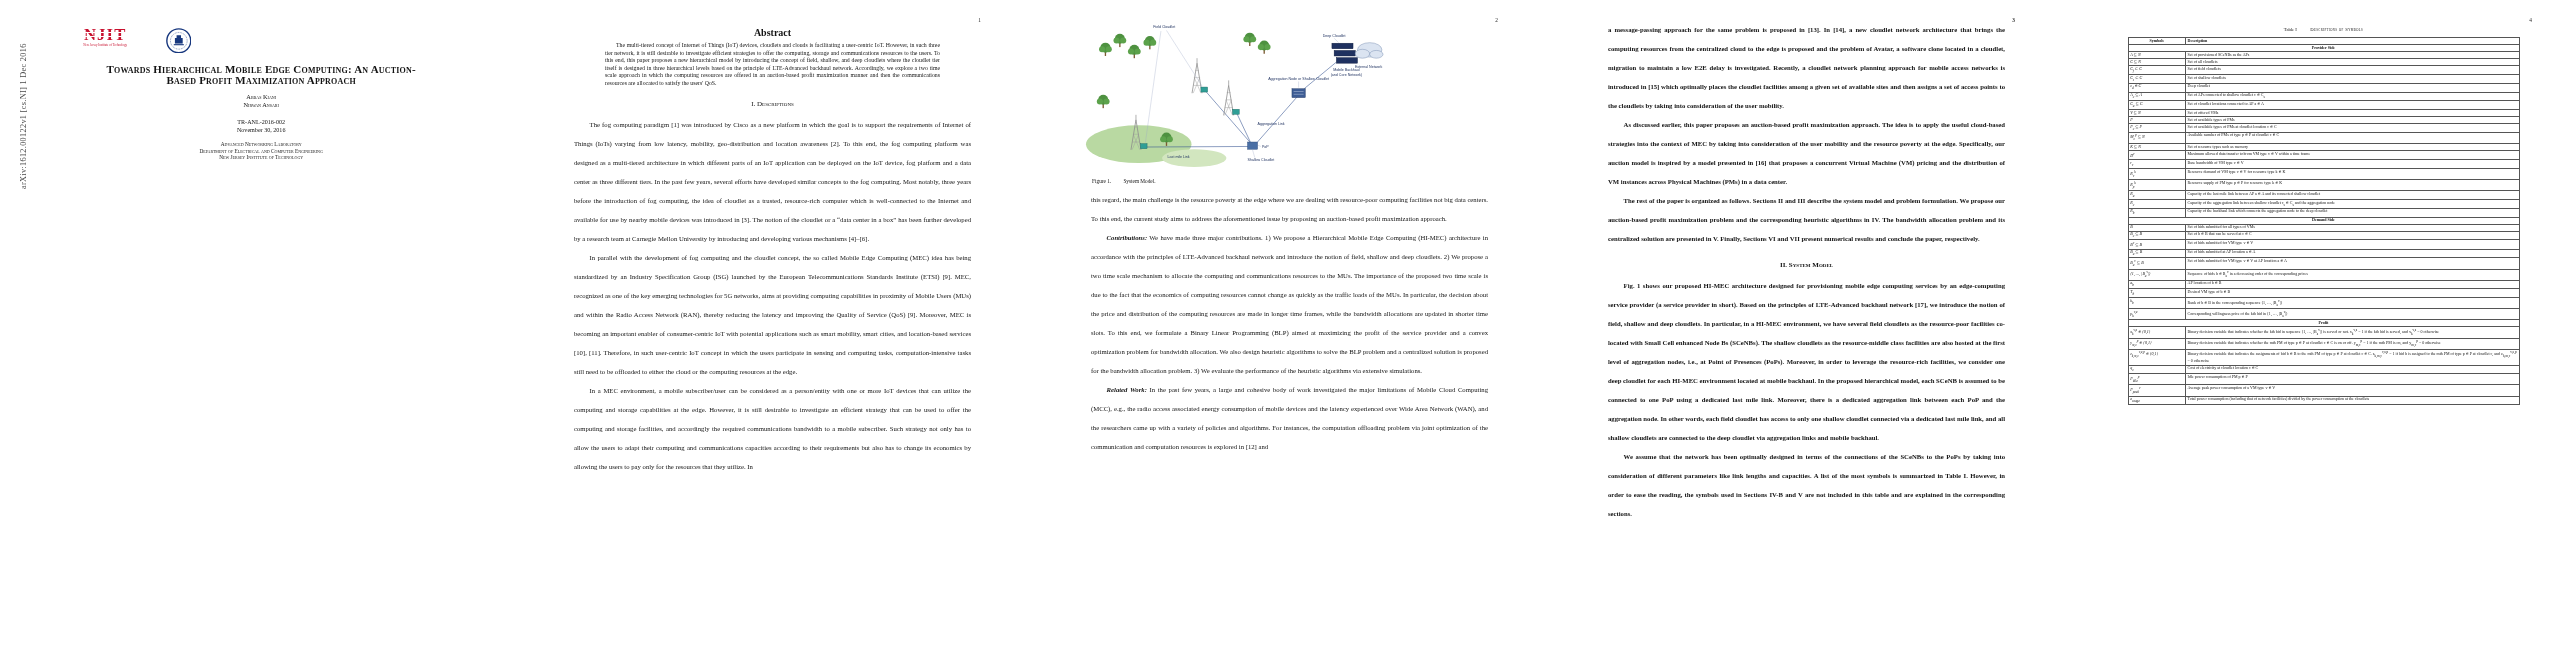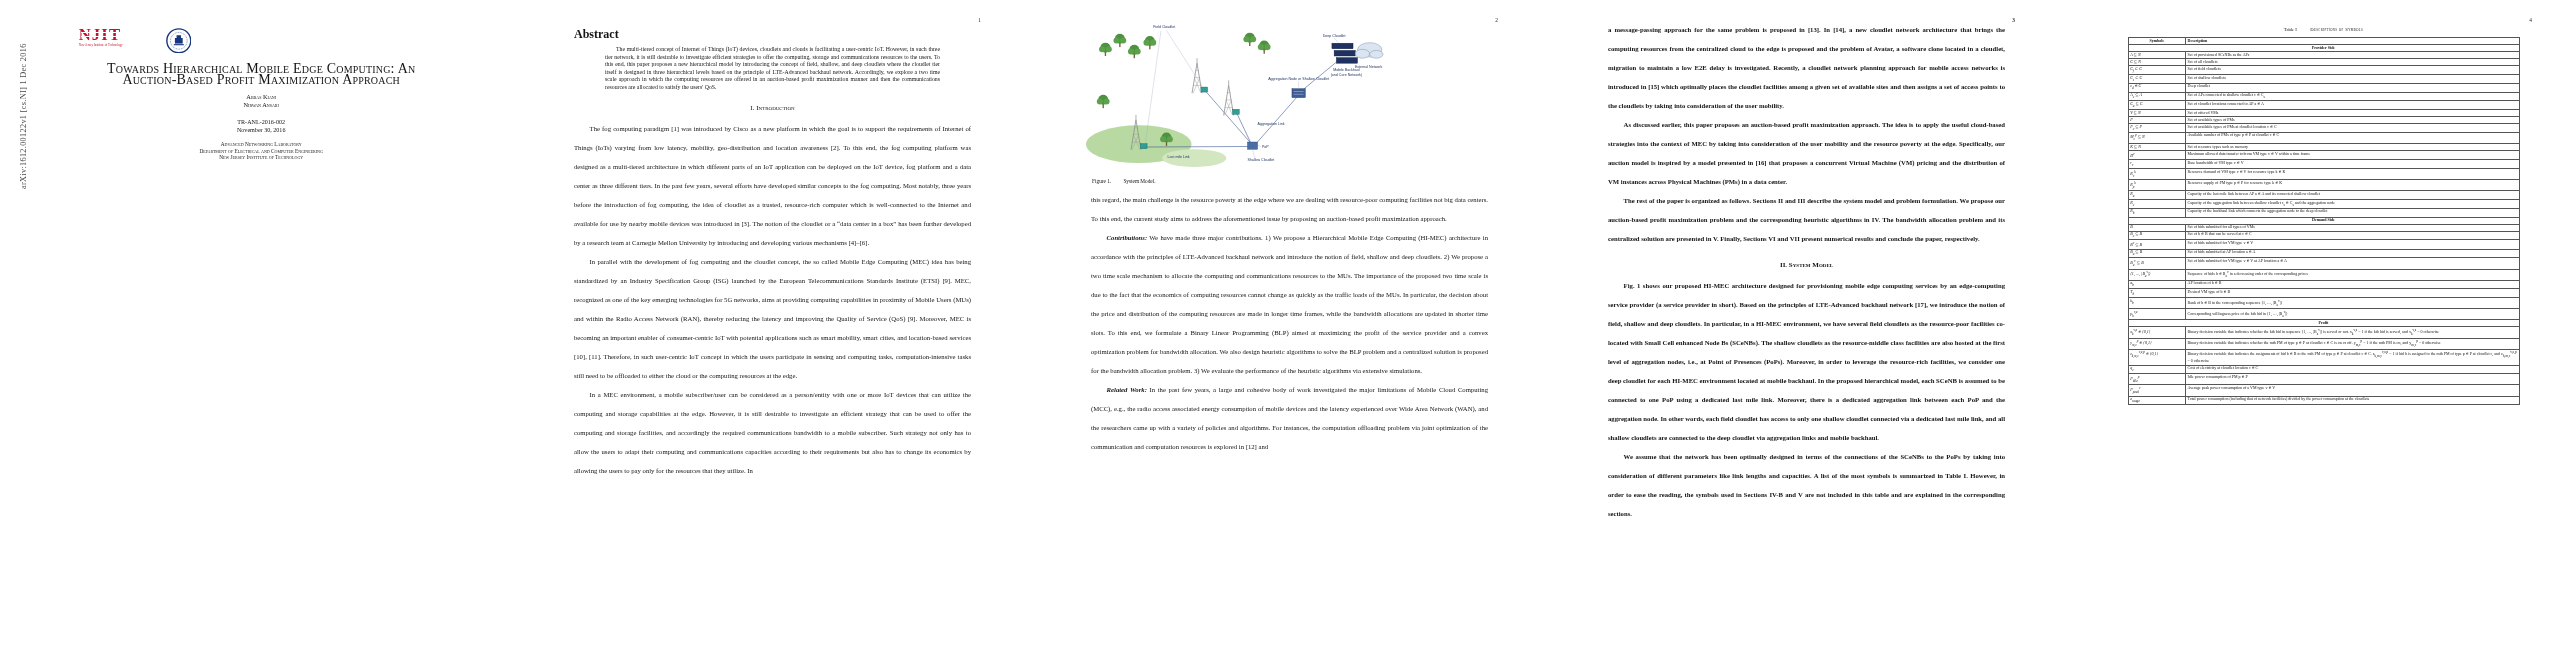--- a/index.html
+++ b/index.html
@@ -10,37 +10,37 @@
   #cover{left:16.7px;}
   #p1{left:528px;}
   #p2{left:1045px;}
   #p3{left:1562px;font-weight:bold;}
   #p4{left:2079px;}
   .pnum{position:absolute;top:4.4px;right:36px;font-size:5.3px;color:#222;}
 
   
   .arxiv{position:absolute;left:2.2px;top:177px;transform:rotate(-90deg);transform-origin:0 0;
          white-space:nowrap;font-size:8.3px;letter-spacing:0.3px;color:#4a4a4a;}
-  .njit-wordmark{position:absolute;left:62px;top:14.5px;width:53px;text-align:left;}
+  .njit-wordmark{position:absolute;left:62px;top:14.5px;width:53px;text-align:center;}
   .nw-text{position:relative;font-size:16.7px;line-height:16.7px;font-weight:700;color:#c8102e;letter-spacing:1.1px;}
   .nw-stripe{position:absolute;left:2.2px;right:2.2px;height:1.1px;background:#ffffff;}
   .nw-s1{top:5px;}.nw-s2{top:9.4px;}
   .nw-sub{font-size:3.1px;line-height:3.3px;color:#c8102e;margin-top:1.1px;}
   .njit-seal{position:absolute;left:149px;top:15.6px;}
   .cover-title{position:absolute;top:52px;left:89px;width:311px;text-align:center;
-               font-variant:small-caps;font-weight:400;font-size:14px;line-height:10.6px;letter-spacing:0.2px;}
+               font-variant:small-caps;font-weight:700;font-size:11px;line-height:10.6px;letter-spacing:0.2px;}
   .cover-authors{position:absolute;top:81px;left:89px;width:311px;text-align:center;
                  font-variant:small-caps;font-size:6.4px;line-height:8.3px;}
   .cover-report{position:absolute;top:107px;left:89px;width:311px;text-align:center;
                 font-size:6.1px;line-height:7.8px;}
   .cover-affil{position:absolute;top:129px;left:89px;width:311px;text-align:center;
                font-variant:small-caps;font-size:5.3px;line-height:6.4px;color:#1a1a1a;}
 
   
-  .abstract-h{text-align:left;font-weight:bold;font-size:12px;margin-top:6.7px;}
+  .abstract-h{text-align:center;font-weight:bold;font-size:10px;margin-top:6.7px;}
   .abstract{margin:4.4px 31px 0;font-size:5.8px;line-height:7.5px;text-align:justify;text-indent:11px;}
   .h-center{text-align:center;font-variant:small-caps;font-size:7px;margin:13.3px 0 6.7px;}
   .bodytext p{margin:0;font-size:6.7px;line-height:19px;text-align:justify;text-indent:15.6px;}
   .bodytext p.noindent{text-indent:0;}
   .lead{font-style:italic;font-weight:bold;}
 
   
   .figwrap{margin:1.1px 0 0 -7.8px;}
   .sysfig text{font-family:"Liberation Sans","DejaVu Sans",sans-serif;font-size:6.5px;fill:#1c2f5e;}
   .figcap{font-size:5.3px;margin:4.4px 0 5.6px 1.1px;}
@@ -99,21 +99,21 @@
       <div>Advanced Networking Laboratory</div>
       <div>Department of Electrical and Computer Engineering</div>
       <div>New Jersey Institute of Technology</div>
     </div>
   </section>
 
   <section class="page" id="p1">
     <div class="pnum">1</div>
     <div class="abstract-h">Abstract</div>
     <p class="abstract">The multi-tiered concept of Internet of Things (IoT) devices, cloudlets and clouds is facilitating a user-centric IoT. However, in such three tier network, it is still desirable to investigate efficient strategies to offer the computing, storage and communications resources to the users. To this end, this paper proposes a new hierarchical model by introducing the concept of field, shallow, and deep cloudlets where the cloudlet tier itself is designed in three hierarchical levels based on the principle of LTE-Advanced backhaul network. Accordingly, we explore a two time scale approach in which the computing resources are offered in an auction-based profit maximization manner and then the communications resources are allocated to satisfy the users' QoS.</p>
-    <div class="h-center">I. Introduction</div>
+    <div class="h-center">I. Descriptions</div>
     <div class="bodytext">
       <p>The fog computing paradigm [1] was introduced by Cisco as a new platform in which the goal is to support the requirements of Internet of Things (IoTs) varying from low latency, mobility, geo-distribution and location awareness [2]. To this end, the fog computing platform was designed as a multi-tiered architecture in which different parts of an IoT application can be deployed on the IoT device, fog platform and a data center as three different tiers. In the past few years, several efforts have developed similar concepts to the fog computing. Most notably, three years before the introduction of fog computing, the idea of cloudlet as a trusted, resource-rich computer which is well-connected to the Internet and available for use by nearby mobile devices was introduced in [3]. The notion of the cloudlet or a “data center in a box” has been further developed by a research team at Carnegie Mellon University by introducing and developing various mechanisms [4]–[6].</p>
       <p>In parallel with the development of fog computing and the cloudlet concept, the so called Mobile Edge Computing (MEC) idea has being standardized by an Industry Specification Group (ISG) launched by the European Telecommunications Standards Institute (ETSI) [9]. MEC, recognized as one of the key emerging technologies for 5G networks, aims at providing computing capabilities in proximity of Mobile Users (MUs) and within the Radio Access Network (RAN), thereby reducing the latency and improving the Quality of Service (QoS) [9]. Moreover, MEC is becoming an important enabler of consumer-centric IoT with potential applications such as smart mobility, smart cities, and location-based services [10], [11]. Therefore, in such user-centric IoT concept in which the users participate in sensing and computing tasks, computation-intensive tasks still need to be offloaded to either the cloud or the computing resources at the edge.</p>
       <p>In a MEC environment, a mobile subscriber/user can be considered as a person/entity with one or more IoT devices that can utilize the computing and storage capabilities at the edge. However, it is still desirable to investigate an efficient strategy that can be used to offer the computing and storage facilities, and accordingly the required communications bandwidth to a mobile subscriber. Such strategy not only has to allow the users to adapt their computing and communications capacities according to their requirements but also has to change its economics by allowing the users to pay only for the resources that they utilize. In</p>
     </div>
   </section>
 
   <section class="page" id="p2">
     <div class="pnum">2</div>
 

